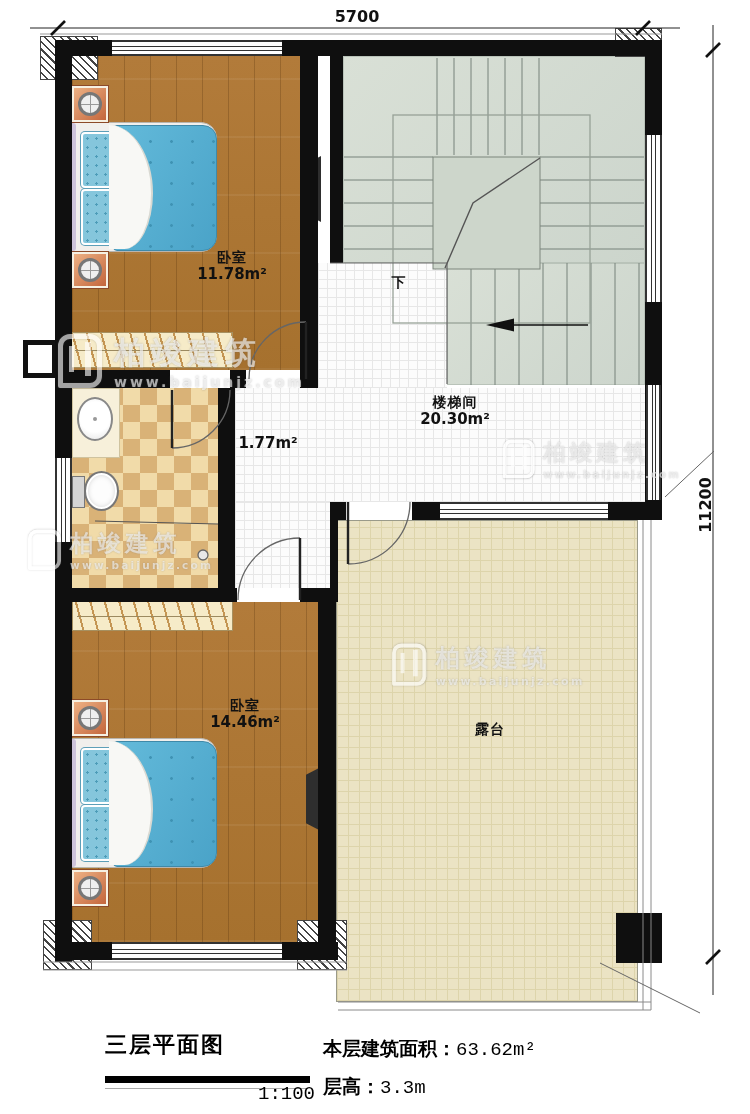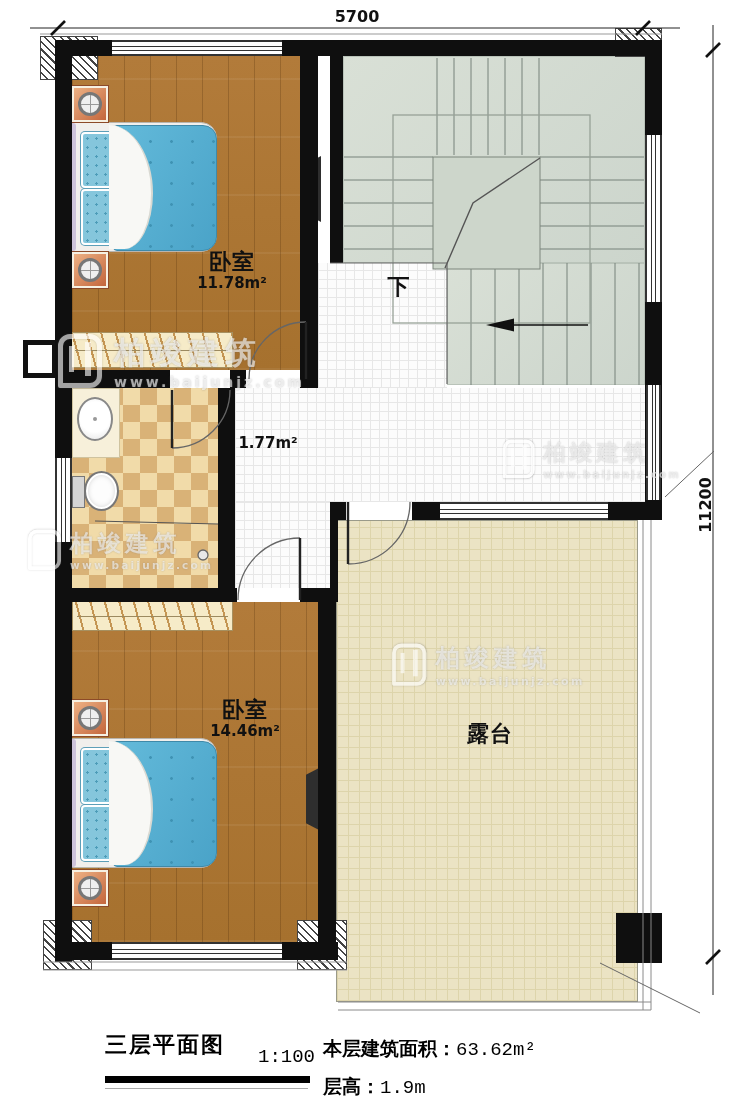--- a/index.html
+++ b/index.html
@@ -55,21 +55,21 @@
   .counter{background:#f7f0da;border:1px solid #cfc39f;box-sizing:border-box;}
   .basin{border-radius:50%;border:2px solid #888;box-sizing:border-box;
       background:radial-gradient(circle at 50% 45%, #fff 0 55%, #e2e2e2);}
   .basin::after{content:"";position:absolute;left:50%;top:50%;width:4px;height:4px;margin:-2px;border-radius:50%;background:#999;}
   .toilet-tank{background:#d5d5d5;border:1.5px solid #777;box-sizing:border-box;}
   .toilet-bowl{border-radius:50%;background:#fdfdfd;border:2px solid #777;box-sizing:border-box;
       box-shadow:inset 0 0 0 2px #fff, inset 0 0 6px rgba(0,0,0,.28);}
   .bay{border:5px solid #111;background:#fff;box-sizing:border-box;}
   
   .rlabel{color:#111;font-weight:bold;text-align:center;line-height:1.18;}
-  .rname{font-size:22px;letter-spacing:1px;}
+  .rname{font-size:14px;letter-spacing:1px;}
   .rarea{font-size:15px;}
   .dimtext{font-size:16px;font-weight:bold;color:#111;text-align:center;}
   
   .wm{display:flex;align-items:center;gap:12px;color:rgba(255,255,255,.62);
       text-shadow:0 0 2px rgba(90,90,90,.38);pointer-events:none;}
   .wm-logo{width:34px;height:44px;border:5px solid rgba(255,255,255,.62);border-radius:12px 12px 12px 2px;
       position:relative;flex:none;box-shadow:0 0 2px rgba(90,90,90,.3), inset 0 0 2px rgba(90,90,90,.3);}
   .wm-logo::before{content:"";position:absolute;left:6px;top:7px;width:5px;height:26px;background:rgba(255,255,255,.62);}
   .wm-logo::after{content:"";position:absolute;right:6px;top:3px;width:6px;height:34px;background:rgba(255,255,255,.62);}
   .wm-brand{font-size:31px;font-weight:bold;letter-spacing:6px;white-space:nowrap;}
@@ -250,20 +250,24 @@
         <line x1="636" y1="35" x2="650" y2="21"></line>
       <line x1="706" y1="57" x2="720" y2="43"></line>
         <line x1="706" y1="964" x2="720" y2="950"></line>
     </g>
   </svg>
 
   <div class="abs rlabel" style="left:162px;top:249px;width:140px;z-index:8">
     <div class="rname">卧室</div>
     <div class="rarea">11.78m²</div>
   </div>
+  <div class="abs rlabel" style="left:385px;top:394px;width:140px;z-index:8">
+    <div class="rname">楼梯间</div>
+    <div class="rarea">20.30m²</div>
+  </div>
   <div class="abs rlabel rarea" style="left:213px;top:435px;width:110px;z-index:8">1.77m²</div>
   <div class="abs rlabel" style="left:175px;top:697px;width:140px;z-index:8">
     <div class="rname">卧室</div>
     <div class="rarea">14.46m²</div>
   </div>
   <div class="abs rlabel rname" style="left:430px;top:721px;width:120px;z-index:8">露台</div>
   <div class="abs rlabel rname" style="left:386px;top:274px;width:26px;z-index:8">下</div>
 
   <div class="abs dimtext" style="left:307px;top:7px;width:100px;z-index:8">5700</div>
   <div class="abs dimtext" style="left:676px;top:495px;width:60px;height:20px;transform:rotate(-90deg);z-index:8">11200</div>
@@ -293,21 +297,21 @@
     <div class="wm-logo"></div>
     <div>
       <div class="wm-brand">柏竣建筑</div>
       <div class="wm-url">www.baijunjz.com</div>
     </div>
   </div>
 
   <div class="abs tb-title" style="left:105px;top:1030px;z-index:8">三层平面图</div>
   <div class="abs" style="left:105px;top:1076px;width:205px;height:7px;background:#000;z-index:8"></div>
   <div class="abs" style="left:105px;top:1088px;width:203px;height:1px;background:#aaa;z-index:8"></div>
-  <div class="abs tb-scale" style="left:258px;top:1046px;z-index:8">1:100</div>
+  <div class="abs tb-scale" style="left:258px;top:1083px;z-index:8">1:100</div>
   <div class="abs tb-line" style="left:323px;top:1036px;z-index:8">
     <span>本层建筑面积：</span><span class="num">63.62m²</span>
   </div>
   <div class="abs tb-line" style="left:323px;top:1074px;z-index:8">
-    <span>层高：</span><span class="num">1.9m</span>
+    <span>层高：</span><span class="num">3.3m</span>
   </div>
 
 </div>
 
 </body></html>

